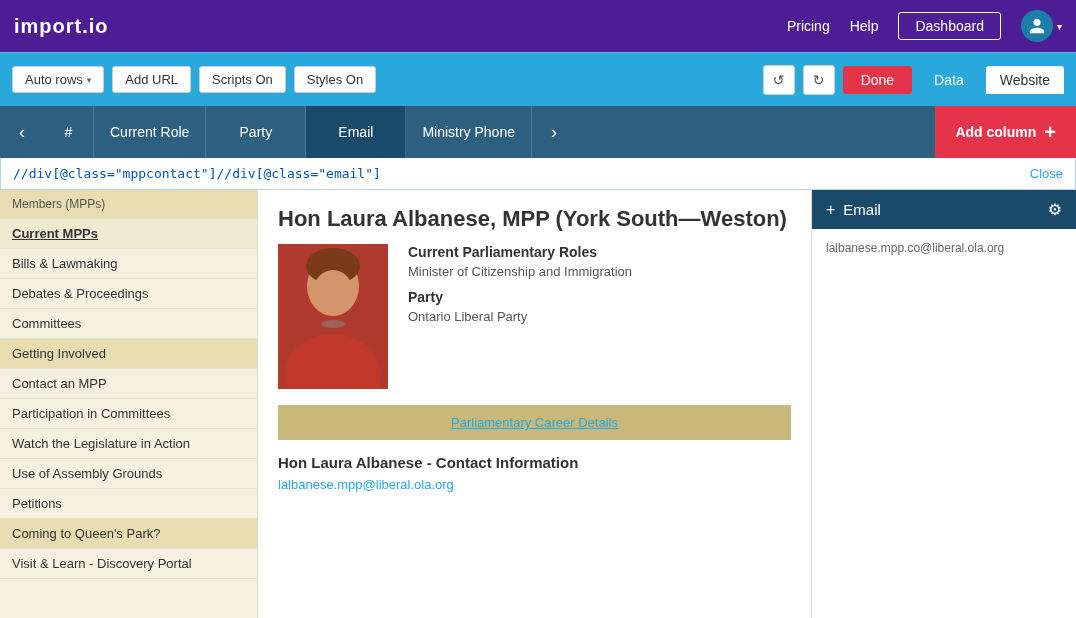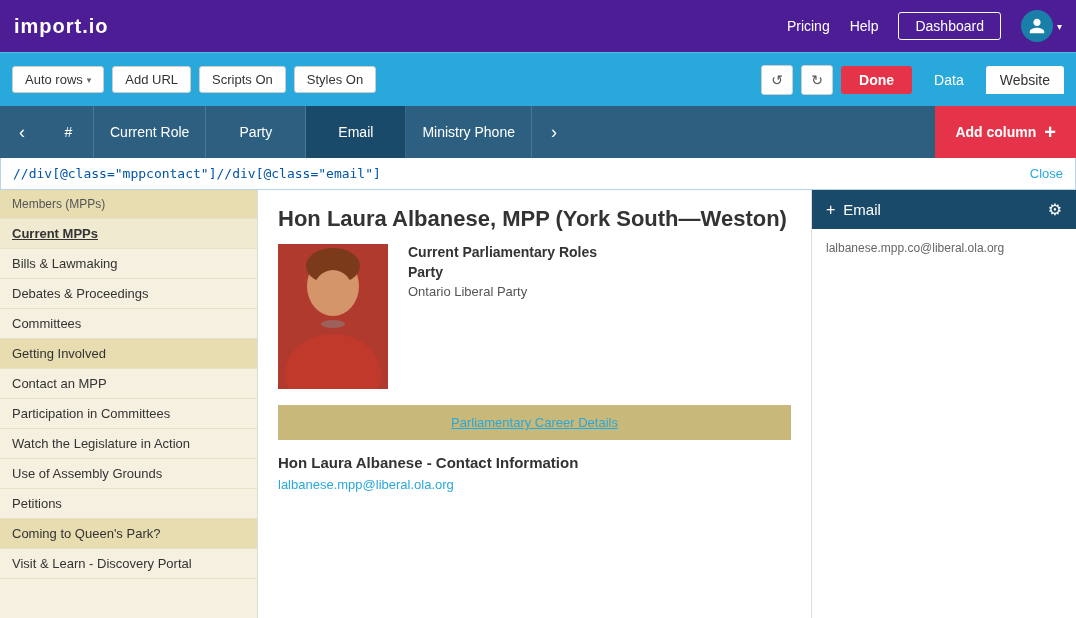--- a/index.html
+++ b/index.html
@@ -97,21 +97,21 @@
       font-size: 14px;
       color: #555;
     }
     .done-btn {
       background: #e5344a;
       color: #fff;
       border: none;
       border-radius: 3px;
       padding: 6px 18px;
       font-size: 14px;
-      font-weight: bold;
+      font-weight: normal;
       cursor: pointer;
     }
     .data-tab {
       background: transparent;
       border: none;
       color: #fff;
       font-size: 14px;
       padding: 6px 14px;
       cursor: pointer;
     }
@@ -451,20 +451,21 @@
           <ellipse cx="55" cy="130" rx="48" ry="40" fill="#c0392b"></ellipse>
 
           <ellipse cx="55" cy="48" rx="20" ry="22" fill="#d4956a"></ellipse>
 
           <ellipse cx="55" cy="80" rx="12" ry="4" fill="#888" opacity="0.5"></ellipse>
         </svg>
       </div>
 
       <div class="person-info">
         <div class="role-title">Current Parliamentary Roles</div>
+        <div class="role-detail">Minister of Citizenship and Immigration</div>
         <div class="party-label">Party</div>
         <div class="party-value">Ontario Liberal Party</div>
       </div>
     </div>
 
     <div class="detail-tabs">
       <div class="detail-tab active">Parliamentary Career Details</div>
     </div>
 
     <div class="contact-section-title">Hon Laura Albanese - Contact Information</div>

